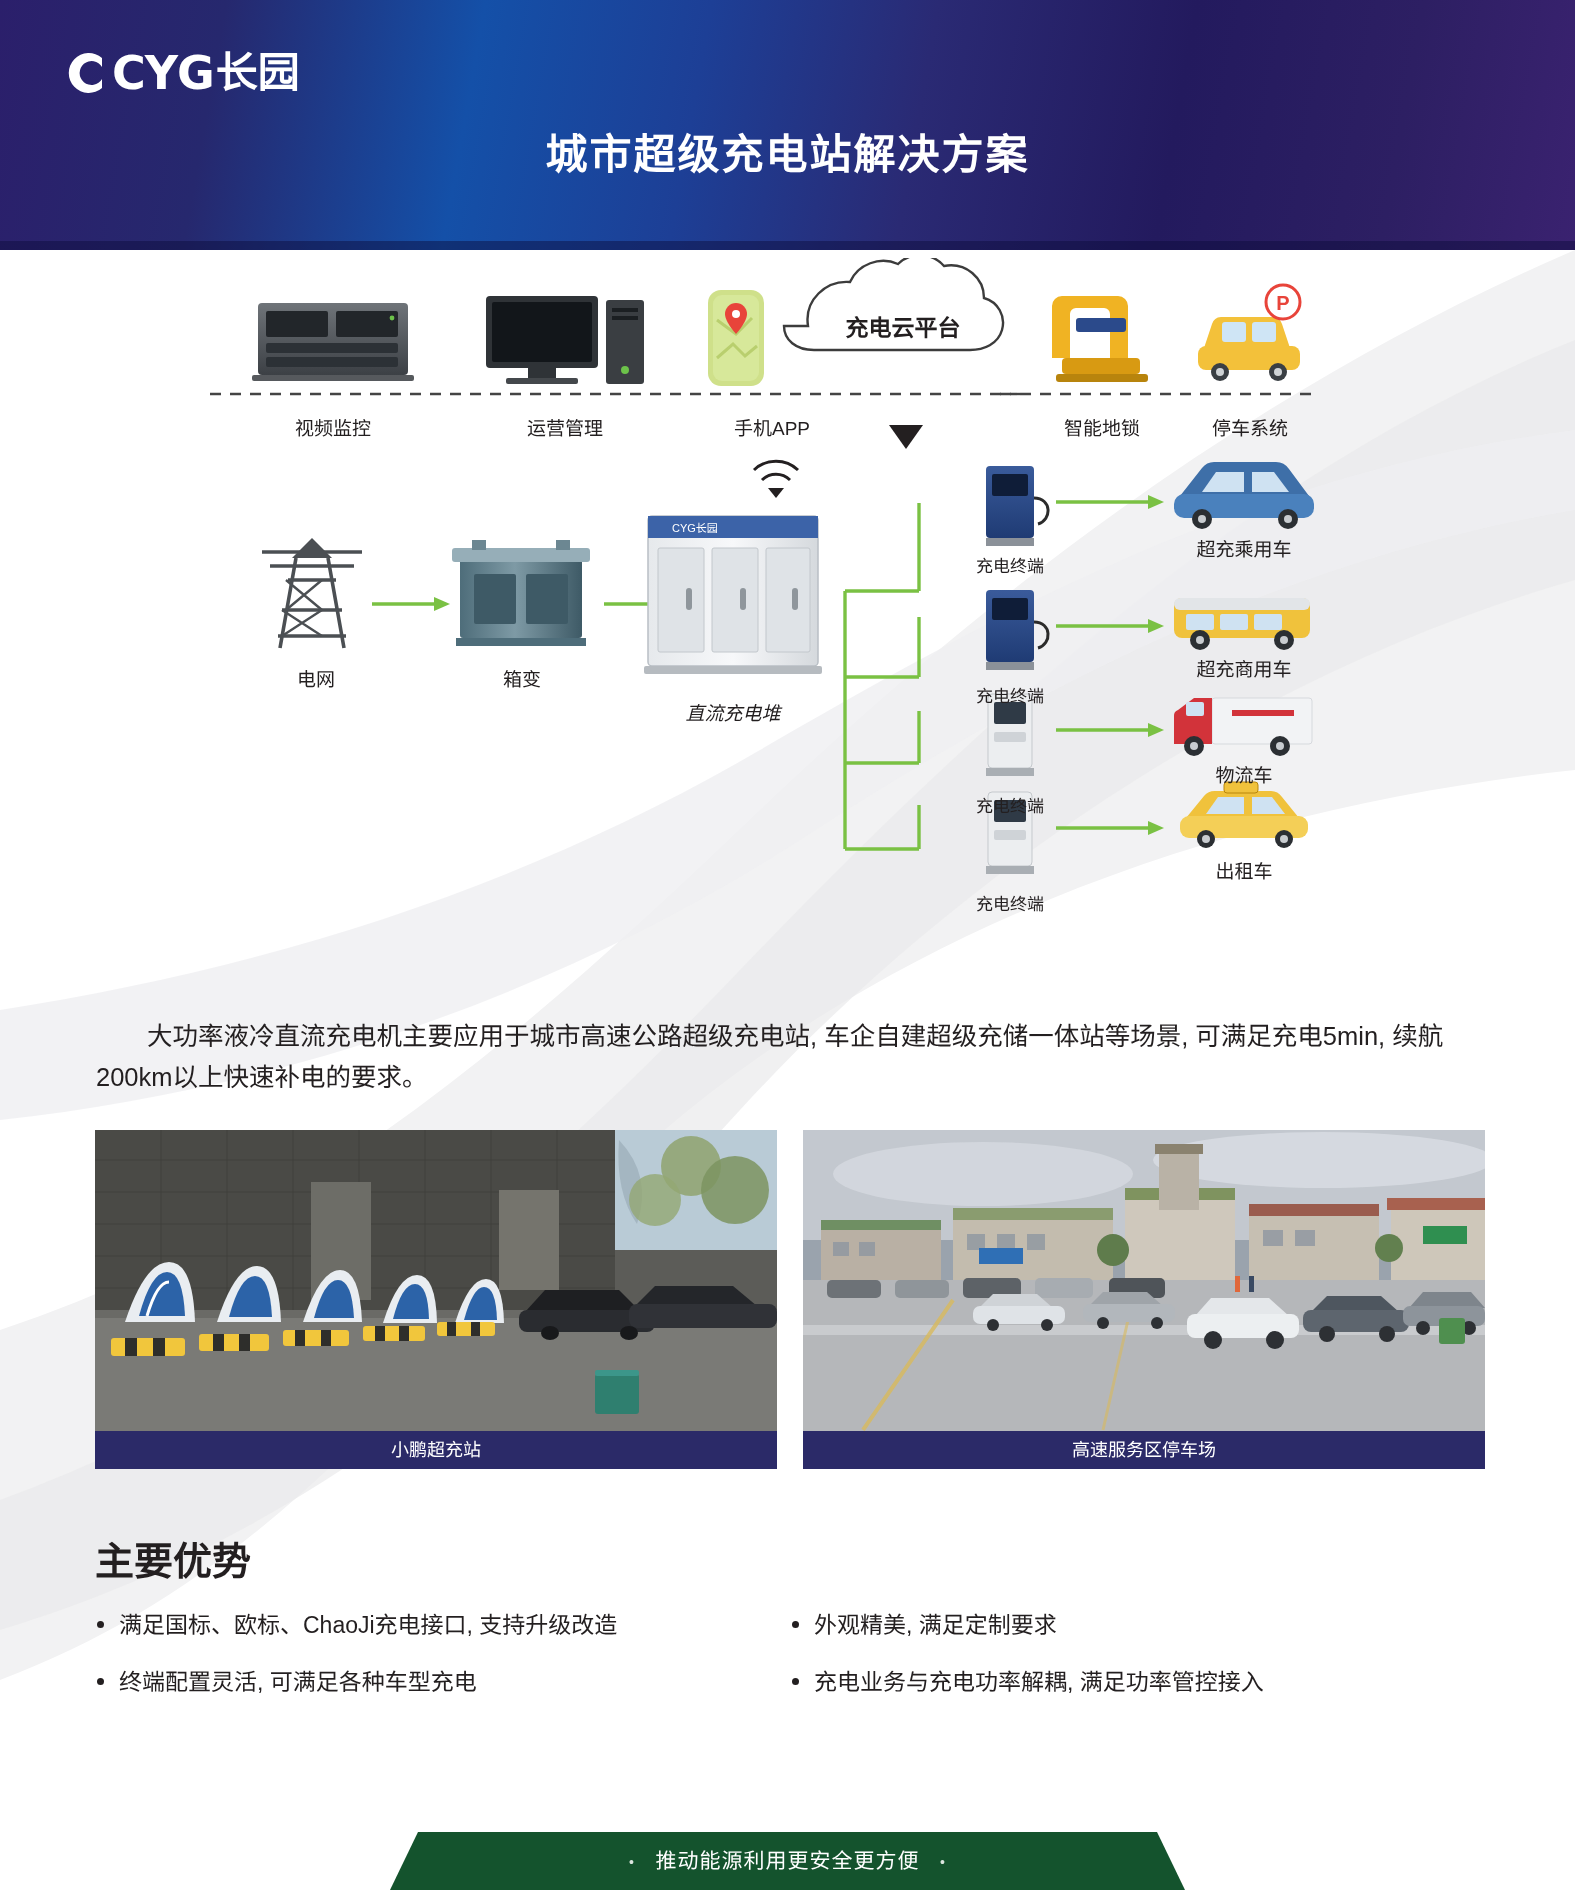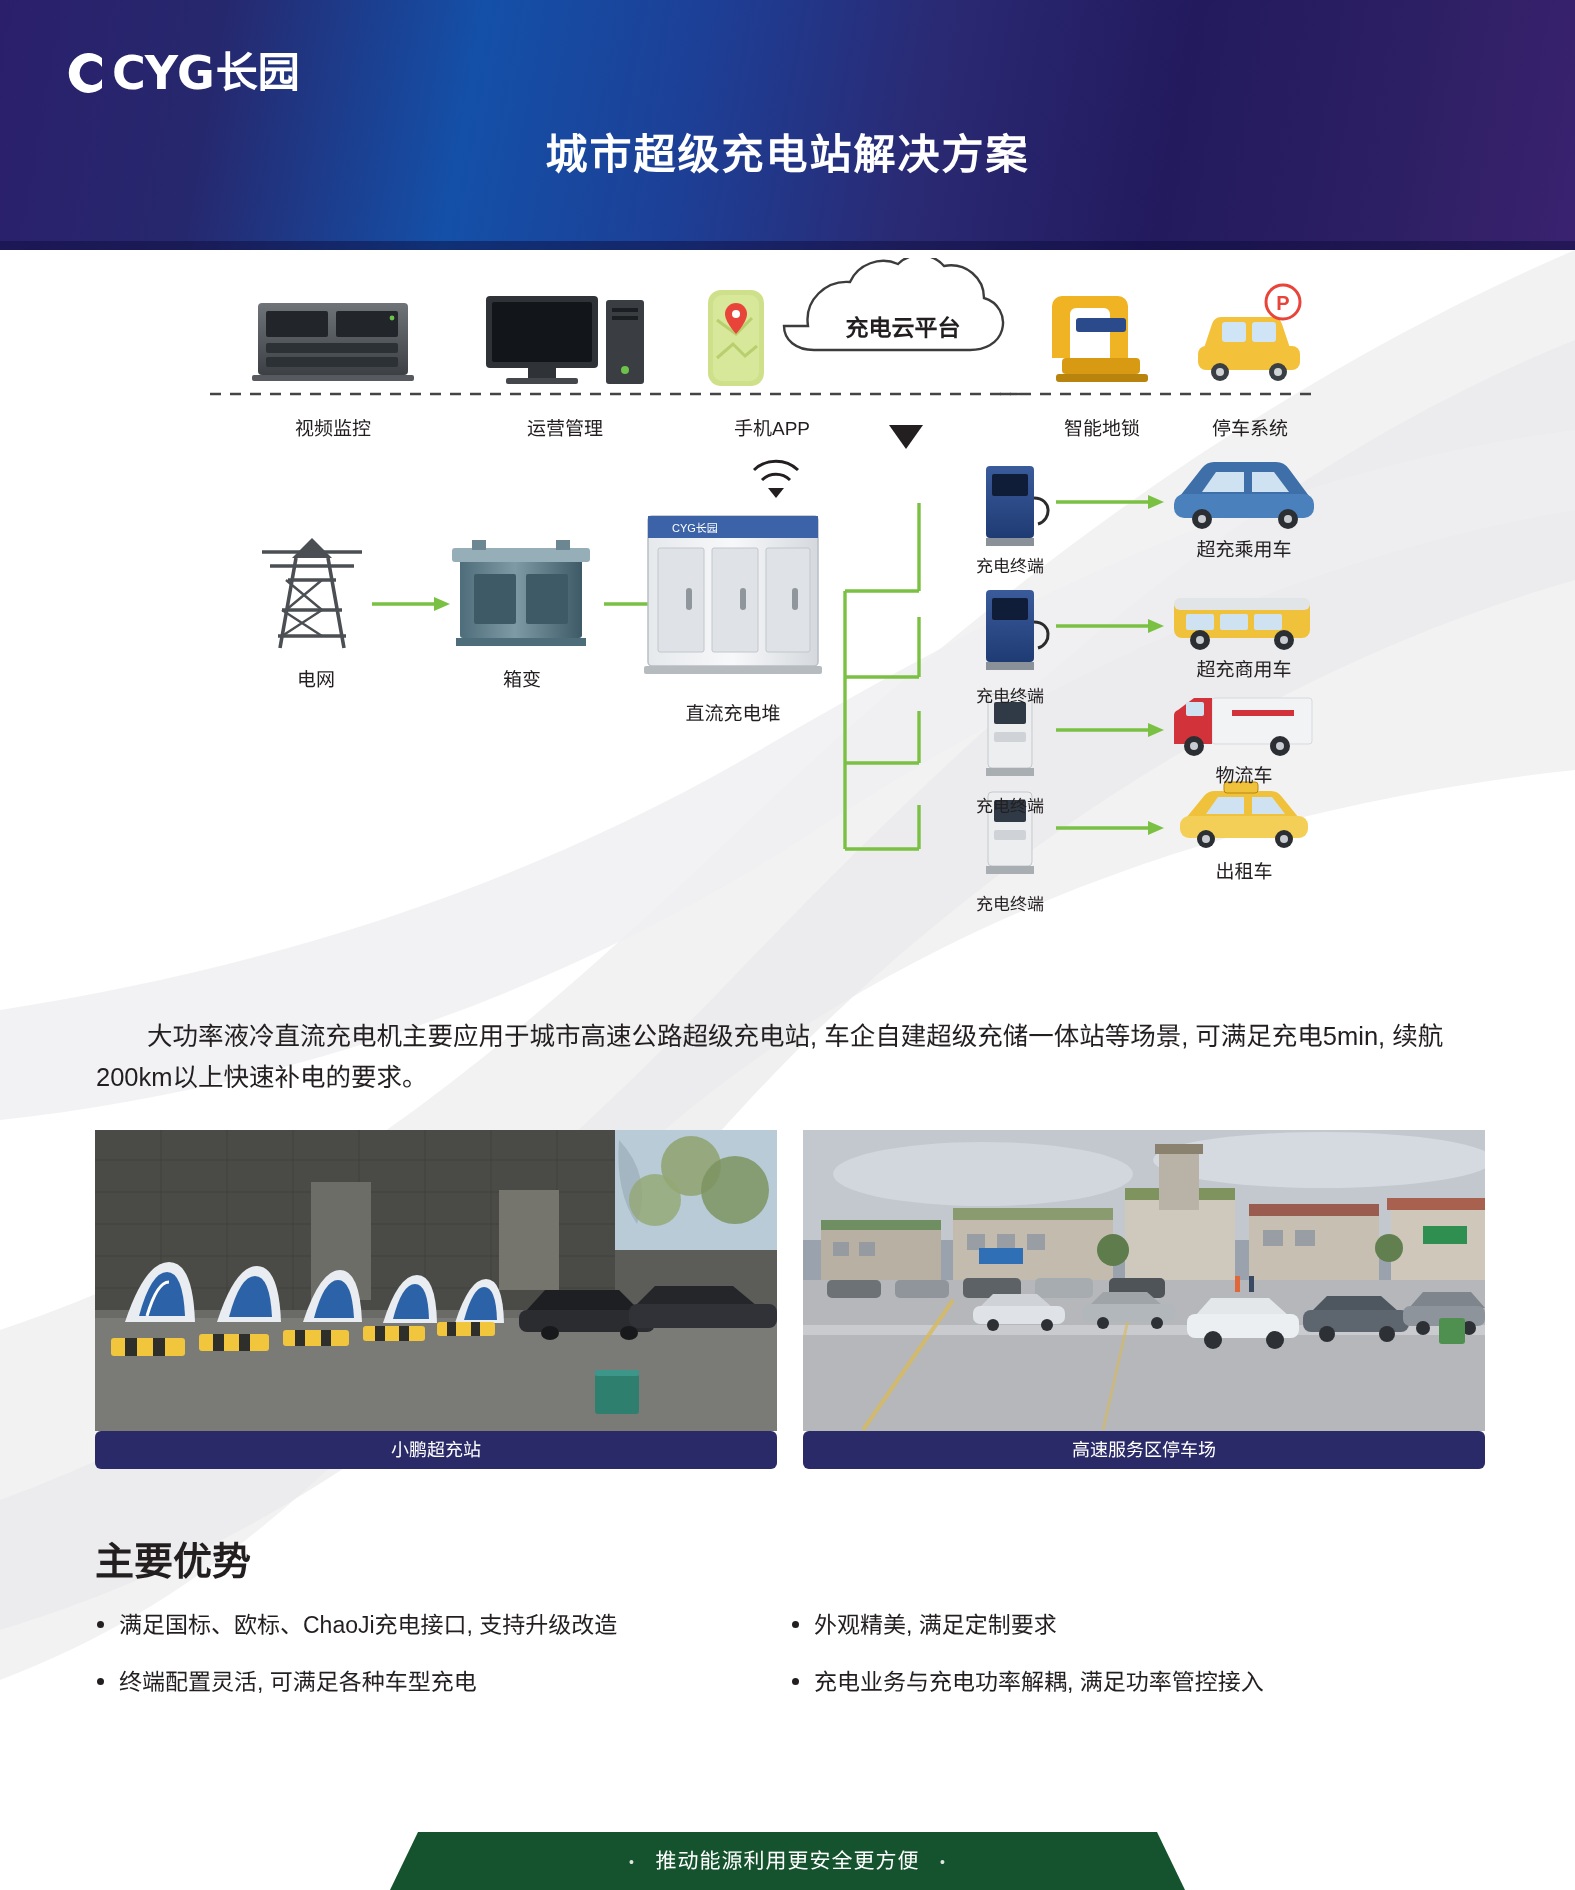--- a/index.html
+++ b/index.html
@@ -133,21 +133,20 @@
     display: block;
   }
   .photo-cap {
     width: 682px;
     height: 38px;
     background: #2b2a68;
     color: #fff;
     font-size: 18px;
     text-align: center;
     line-height: 38px;
-    border-radius: 6px;
   }
 
   
   .adv {
     position: absolute;
     left: 95px;
     top: 1530px;
     width: 1390px;
     z-index: 3;
   }
@@ -453,21 +452,21 @@
     <div class="dg-label">停车系统</div>
   </div>
 
   
   <div class="dg-item" style="left:242px; top:406px; width:148px;">
     <div class="dg-label">电网</div>
   </div>
   <div class="dg-item" style="left:448px; top:406px; width:148px;">
     <div class="dg-label">箱变</div>
   </div>
-  <div class="dg-item" style="left:633px; top:440px; width:200px;">
+  <div class="dg-item" style="left:633px; top:440px; width:200px;font-style:italic;">
     <div class="dg-label">直流充电堆</div>
   </div>
 
   
   <div class="dg-item" style="left:935px; top:294px; width:150px;">
     <div class="dg-label small">充电终端</div>
   </div>
   <div class="dg-item" style="left:935px; top:424px; width:150px;">
     <div class="dg-label small">充电终端</div>
   </div>

